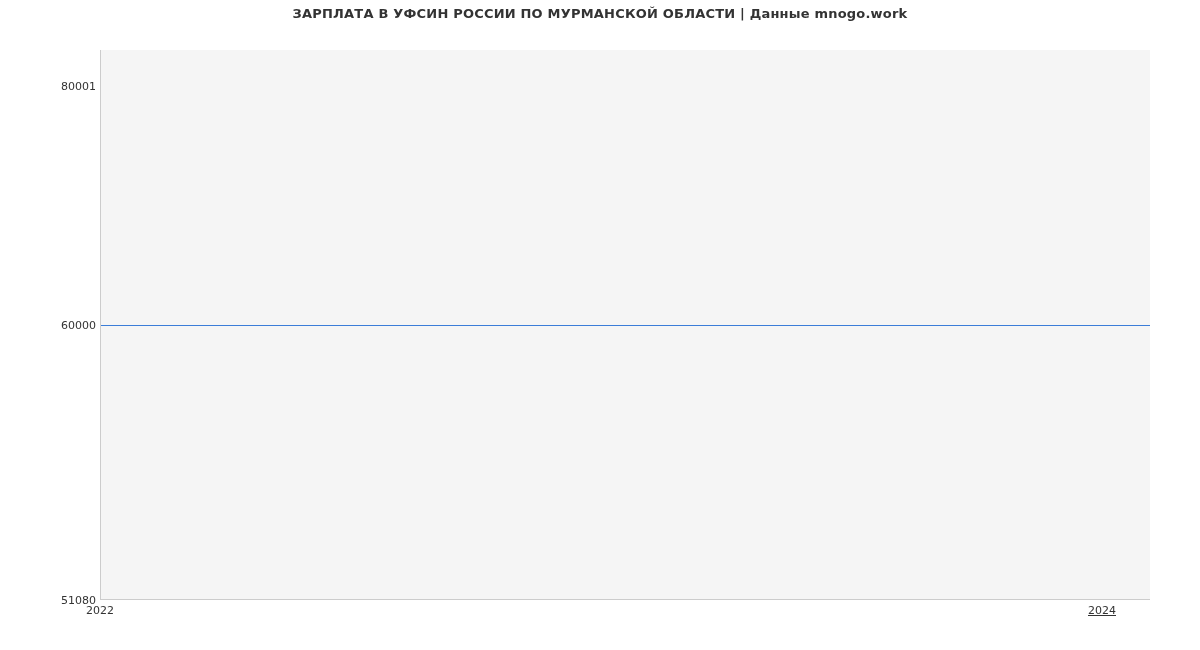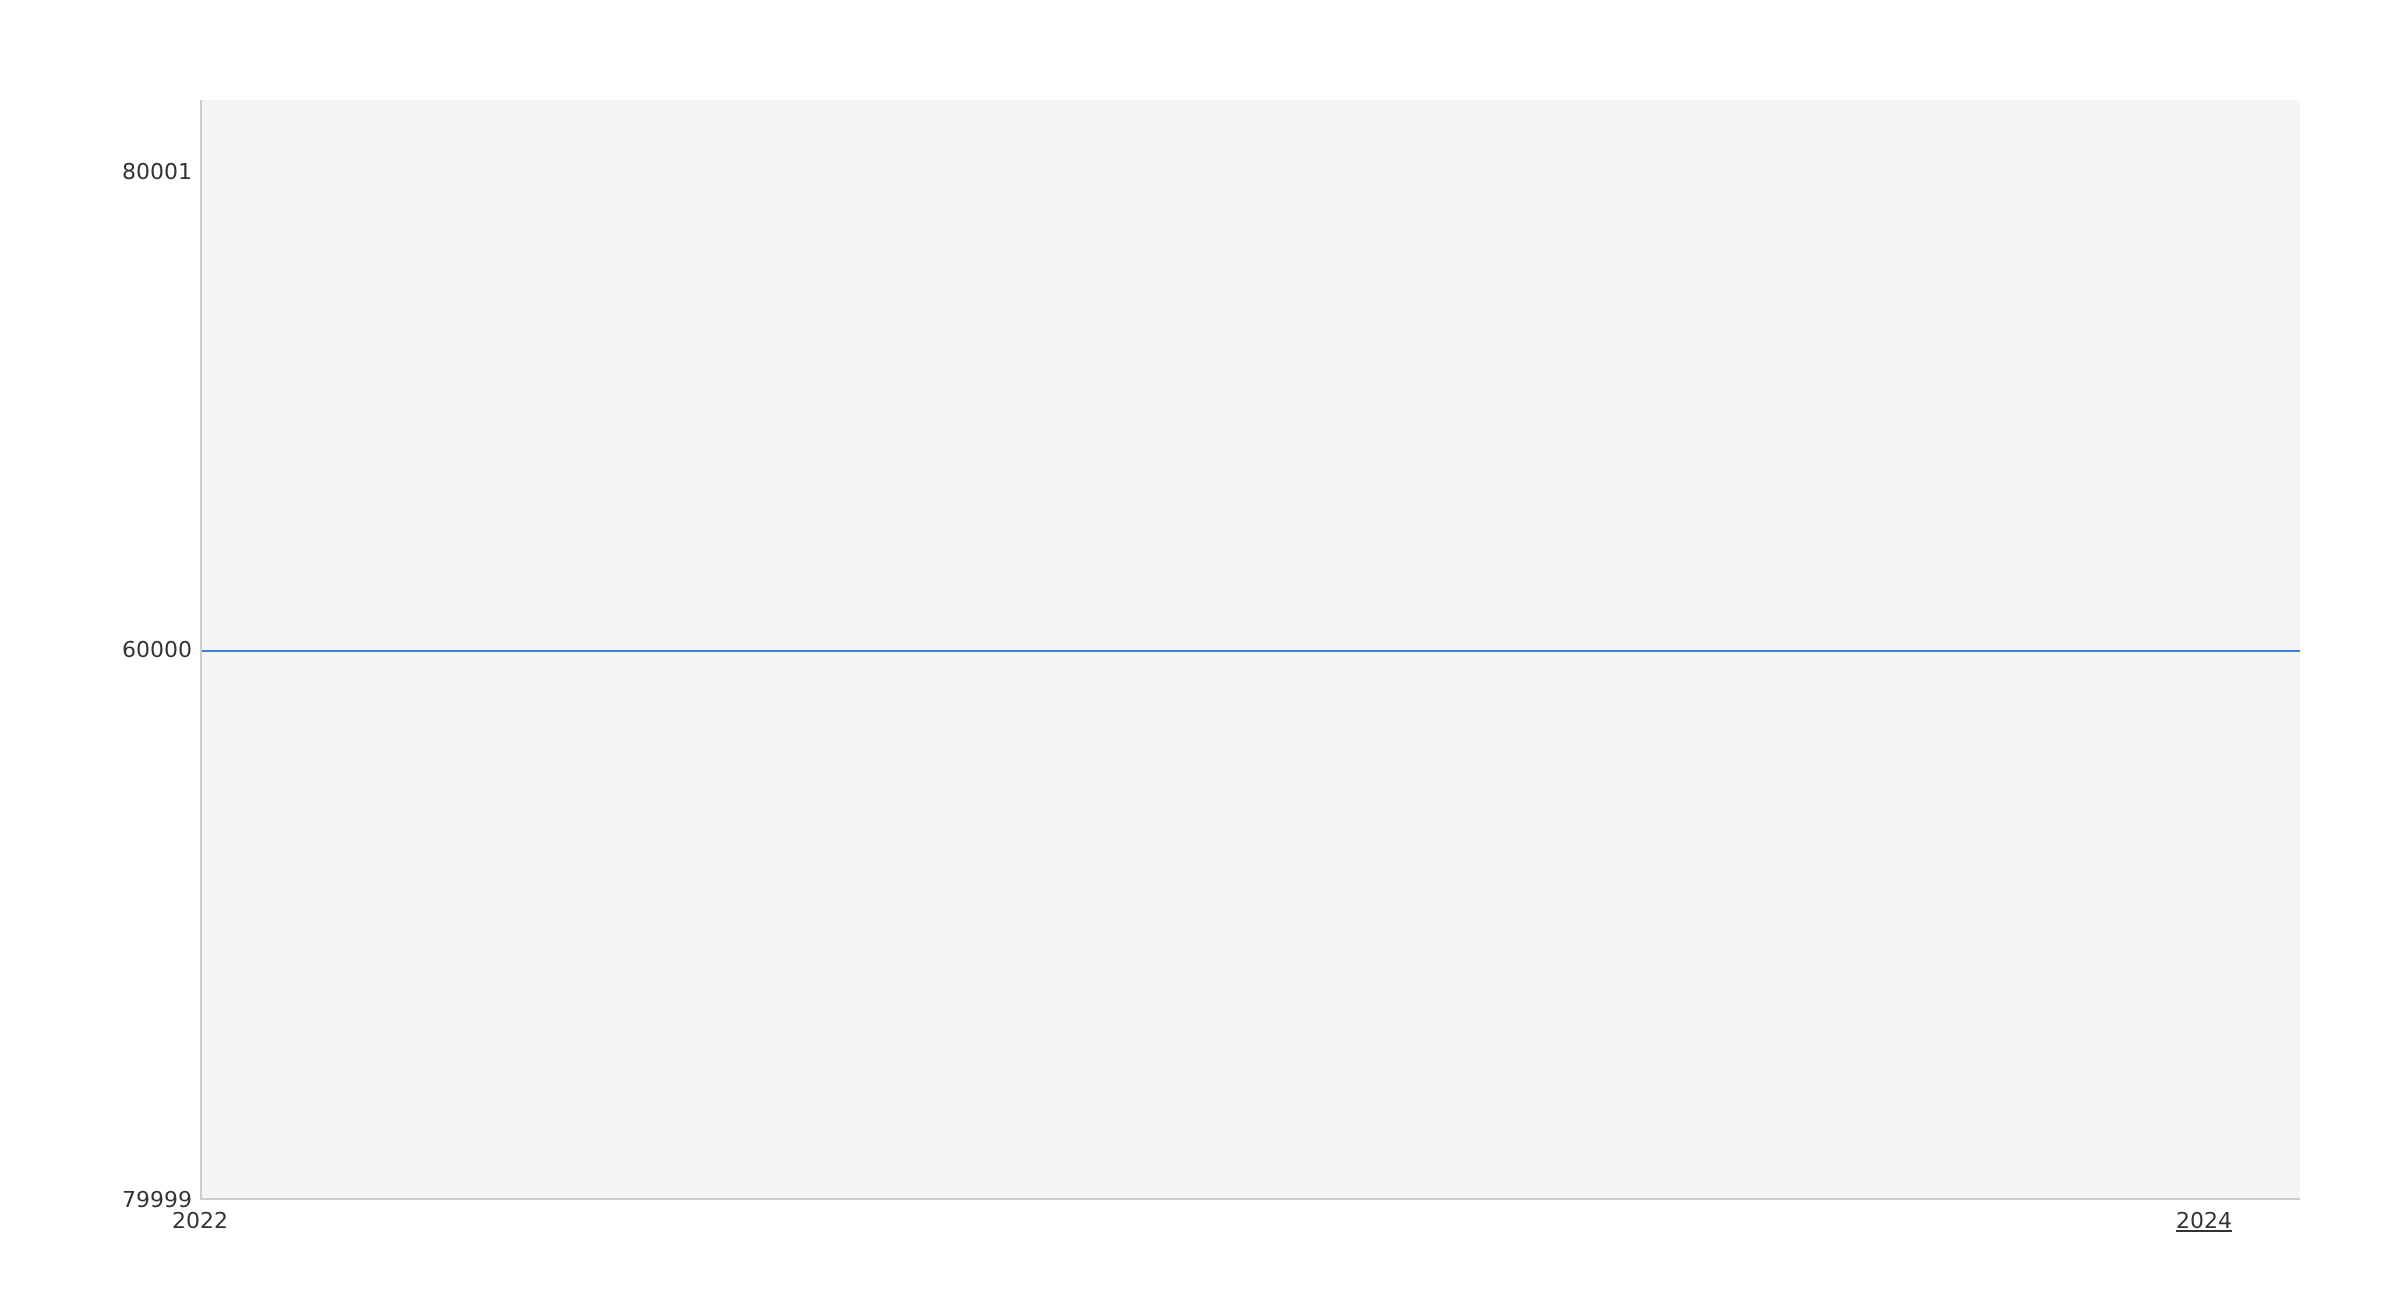--- a/index.html
+++ b/index.html
@@ -61,25 +61,26 @@
     font-size: 11px;
     color: #333333;
     transform: translateX(-50%);
     white-space: nowrap;
   }
 </style>
 </head>
 <body>
 
 <div class="wrap">
+  <div class="title">ЗАРПЛАТА В УФСИН РОССИИ ПО МУРМАНСКОЙ ОБЛАСТИ | Данные mnogo.work</div>
 
   <div class="plot">
 
     <div class="data-line" style="top:50%;"></div>
   </div>
 
   <div class="ytick" style="top:50px;margin-top:36px;">80001</div>
   <div class="ytick" style="top:325px;">60000</div>
-  <div class="ytick" style="top:600px;">79999</div>
+  <div class="ytick" style="top:600px;">51080</div>
 
   <div class="xtick" style="left:100px;text-align:right;">2022</div>
   <div class="xtick" style="left:1102px;text-decoration:underline;">2024</div>
 </div>
 
 </body></html>

